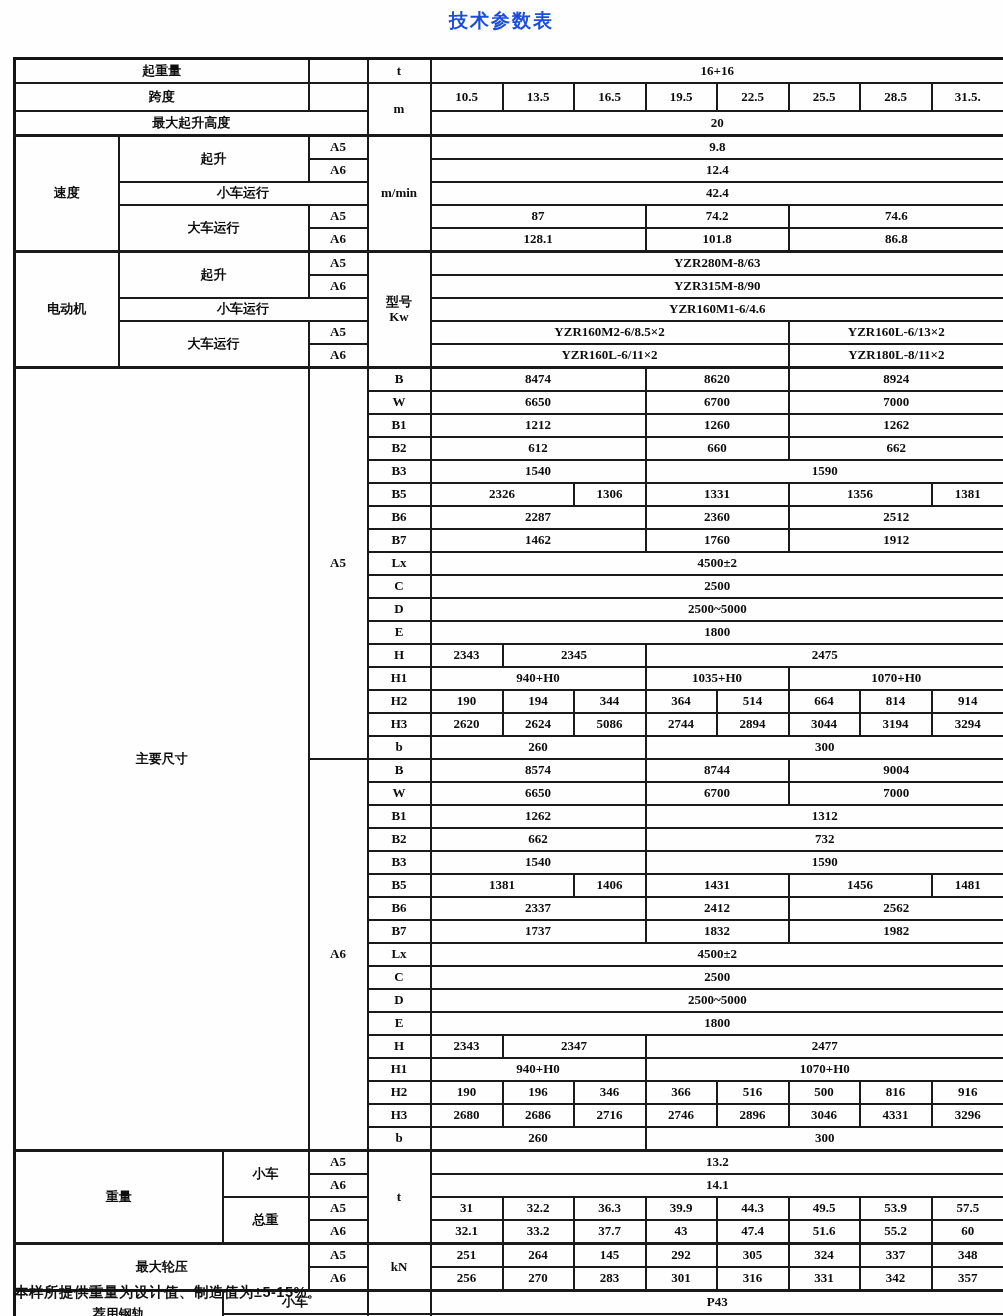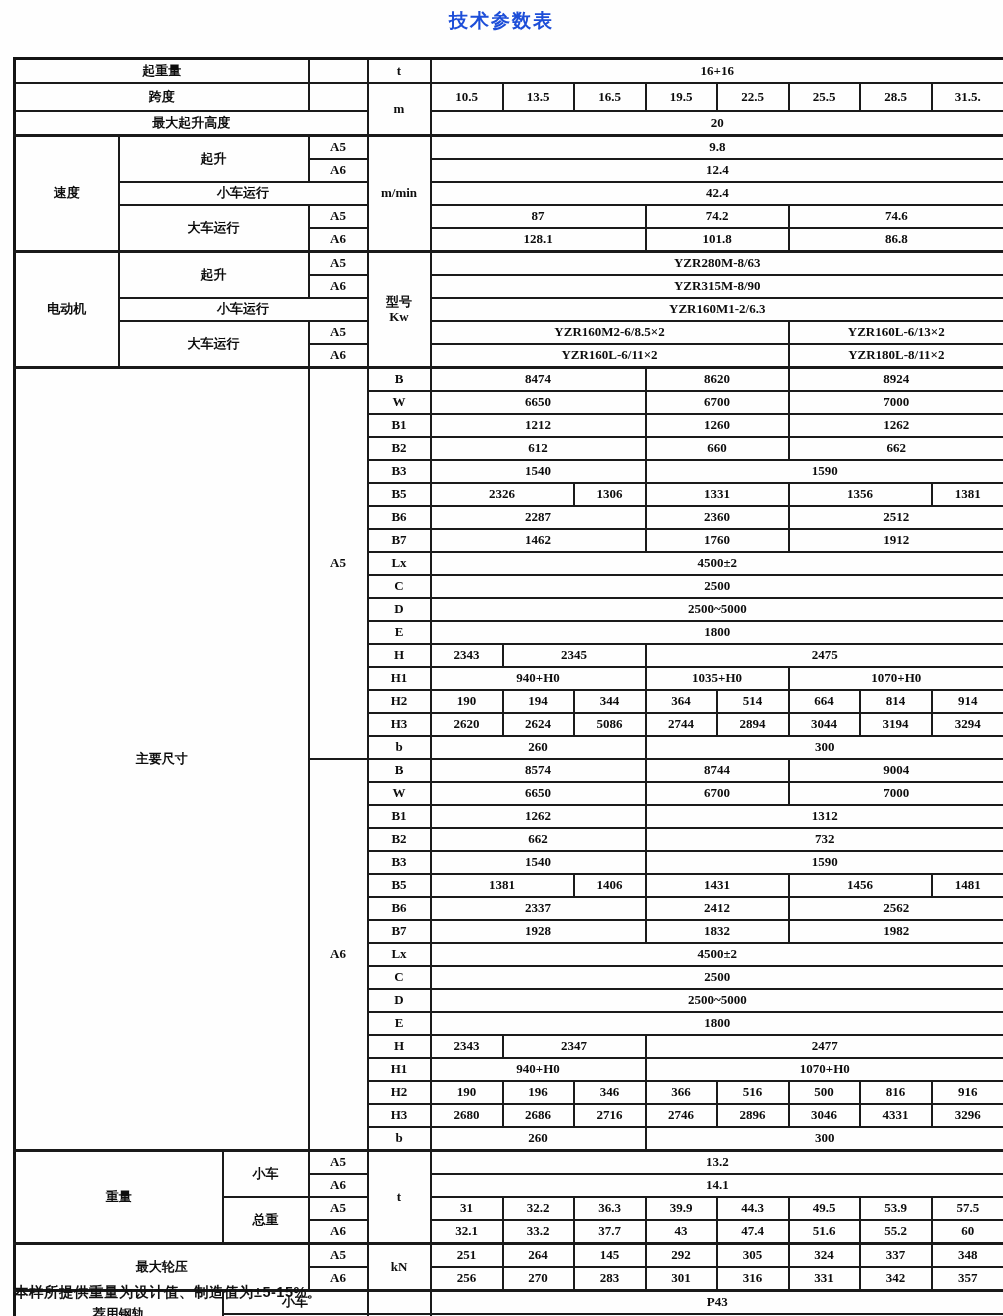--- a/index.html
+++ b/index.html
@@ -151,21 +151,21 @@
           <td rowspan="5">型号
 Kw</td>
           <td colspan="8">YZR280M-8/63</td>
         </tr>
         <tr>
           <td>A6</td>
           <td colspan="8">YZR315M-8/90</td>
         </tr>
         <tr>
           <td colspan="3">小车运行</td>
-          <td colspan="8">YZR160M1-2/6.3</td>
+          <td colspan="8">YZR160M1-6/4.6</td>
         </tr>
         <tr>
           <td colspan="2" rowspan="2">大车运行</td>
           <td>A5</td>
           <td colspan="5">YZR160M2-6/8.5×2</td>
           <td colspan="3">YZR160L-6/13×2</td>
         </tr>
         <tr>
           <td>A6</td>
           <td colspan="5">YZR160L-6/11×2</td>
@@ -314,21 +314,21 @@
           <td>1481</td>
         </tr>
         <tr>
           <td>B6</td>
           <td colspan="3">2337</td>
           <td colspan="2">2412</td>
           <td colspan="3">2562</td>
         </tr>
         <tr>
           <td>B7</td>
-          <td colspan="3">1928</td>
+          <td colspan="3">1737</td>
           <td colspan="2">1832</td>
           <td colspan="3">1982</td>
         </tr>
         <tr>
           <td>Lx</td>
           <td colspan="8">4500±2</td>
         </tr>
         <tr>
           <td>C</td>
           <td colspan="8">2500</td>

